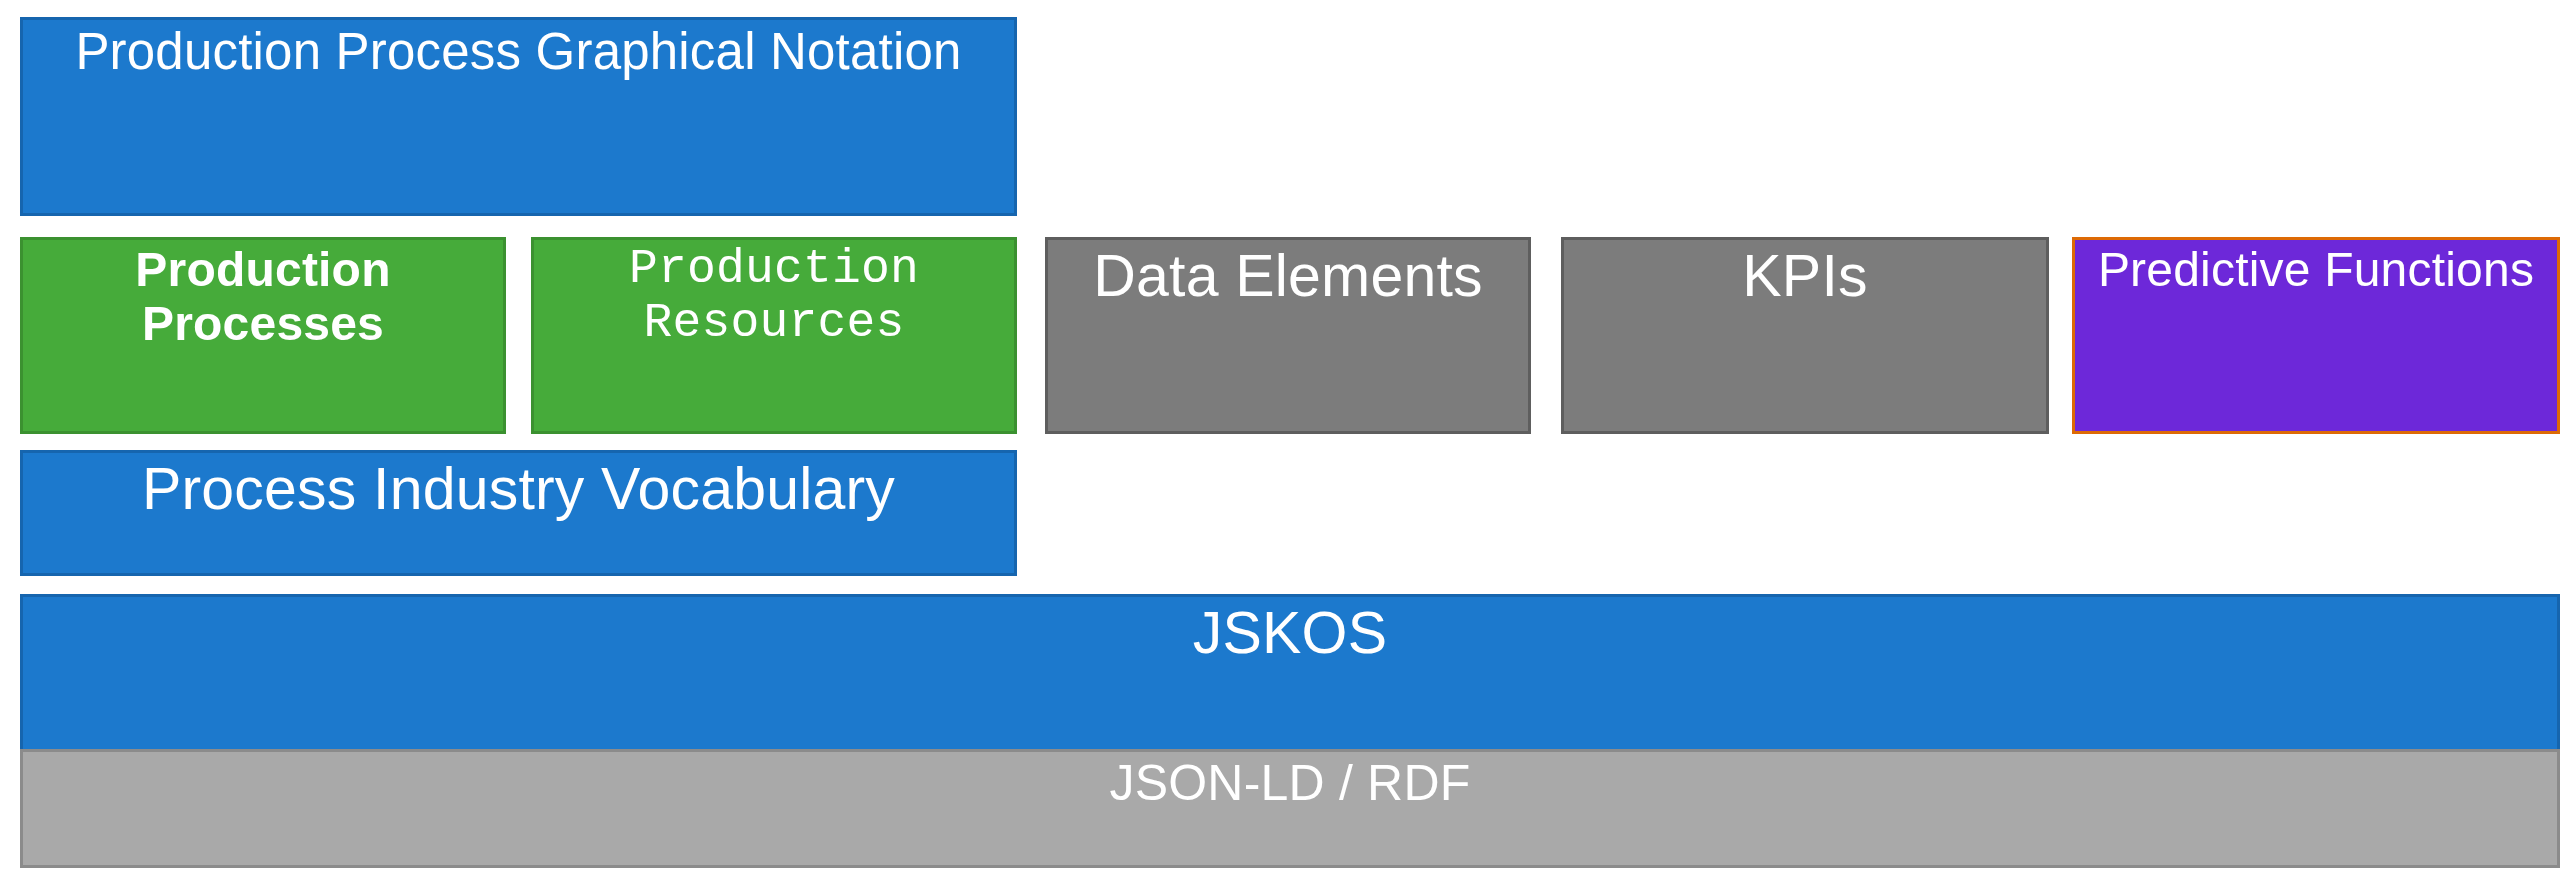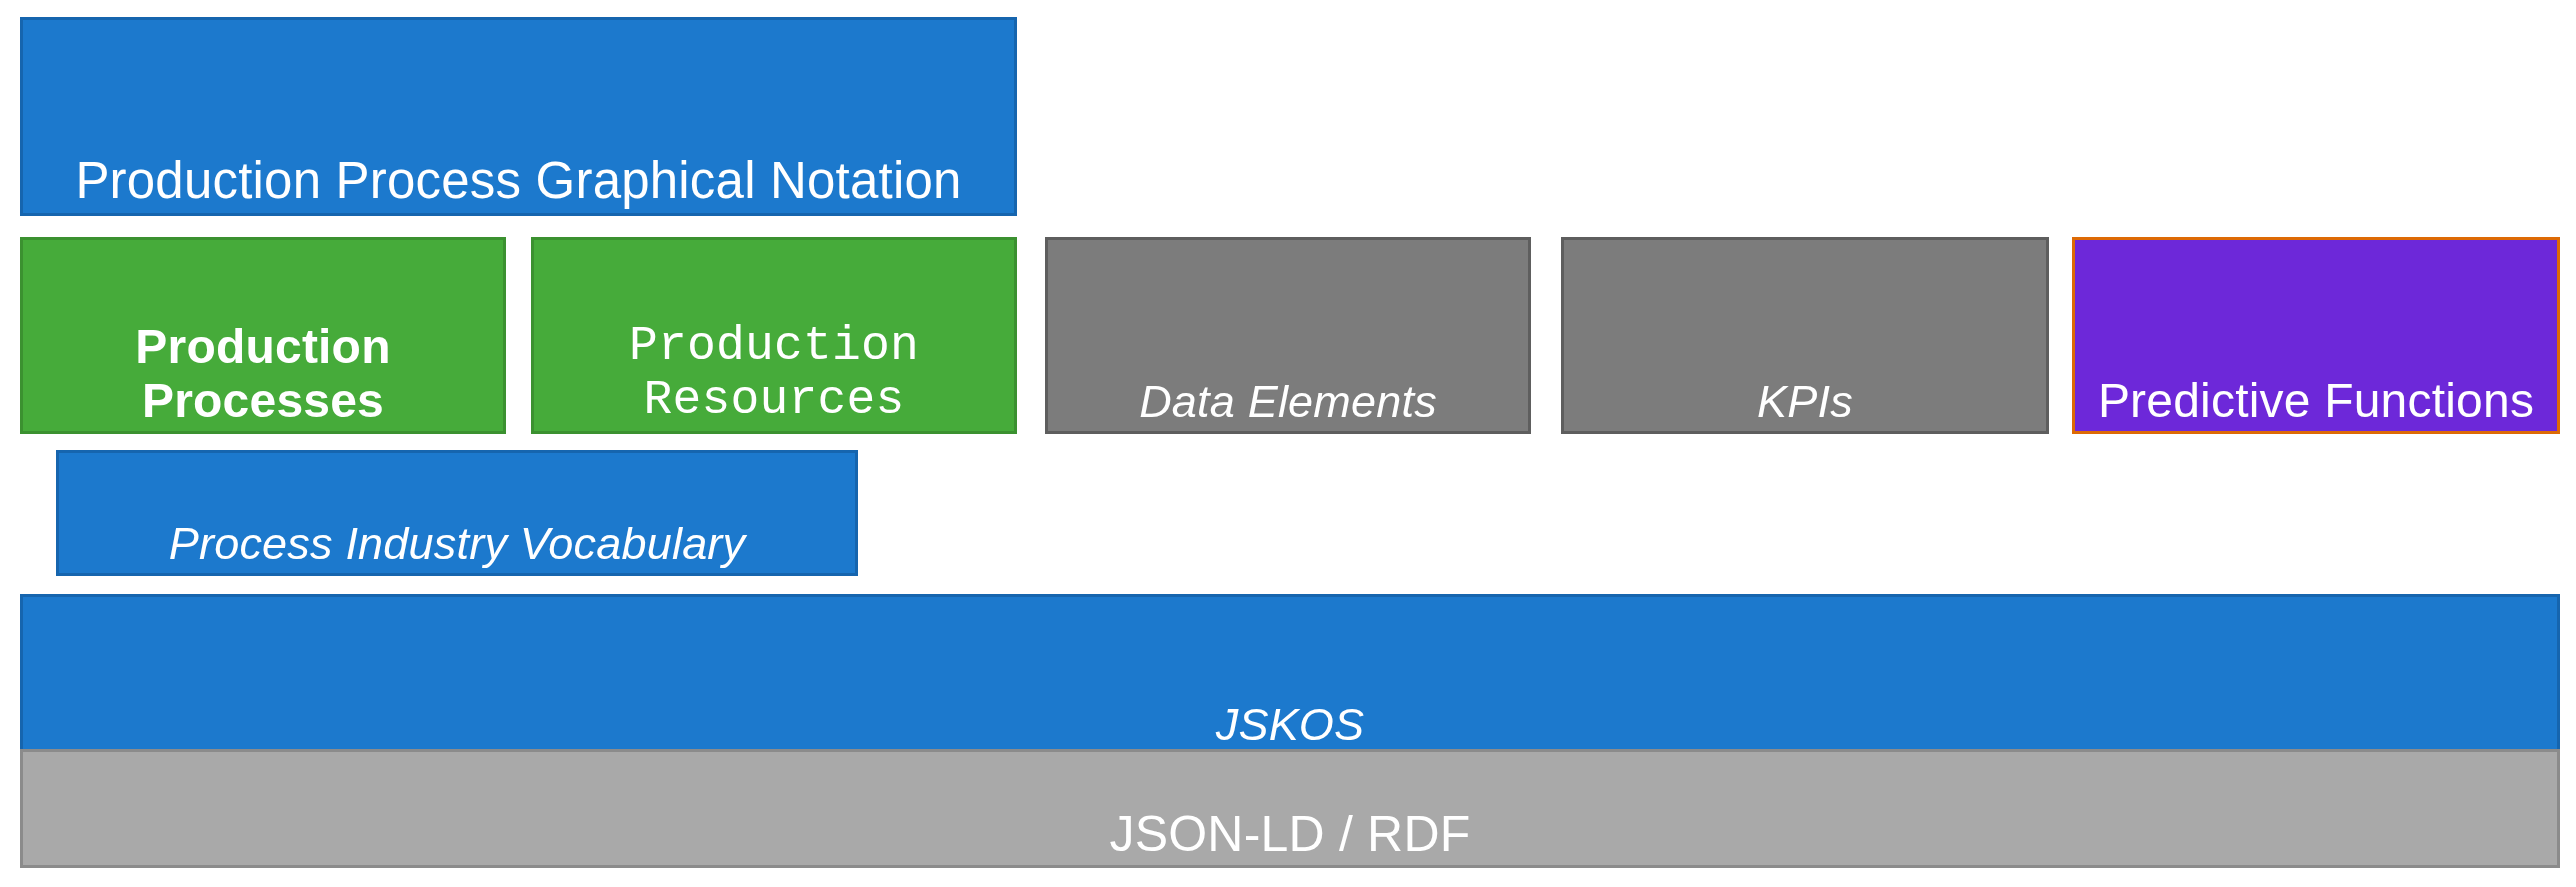--- a/index.html
+++ b/index.html
@@ -15,21 +15,21 @@
     position: relative;
     width: 2576px;
     height: 888px;
     background: #ffffff;
     overflow: hidden;
   }
   .block {
     position: absolute;
     box-sizing: border-box;
     display: flex;
-    align-items: flex-end;
+    align-items: flex-start;
     justify-content: center;
     text-align: center;
     color: #ffffff;
     font-weight: 400;
     line-height: 1.12;
     letter-spacing: 0.2px;
     padding: 3.3px 8.3px;
     -webkit-font-smoothing: antialiased;
   }
   .block .label {
@@ -66,28 +66,28 @@
   .row4 { top: 594px; height: 163px; }
   .row5 { top: 749px; height: 119px; }
 
   
   .col-ppgn      { left: 20px;   width: 997px; }
   .col-procproc  { left: 20px;   width: 486px; font-weight: bold;  }
   .col-procres   { left: 531px;  width: 486px; font-family: Liberation Mono, monospace;  }
   .col-dataelem  { left: 1045px; width: 486px;  }
   .col-kpis      { left: 1561px; width: 488px;  }
   .col-predict   { left: 2072px; width: 488px;  }
-  .col-vocab     { left: 20px;   width: 802px; margin-left: 36px; }
+  .col-vocab     { left: 20px;   width: 997px; }
   .col-dmop      { left: 1045px; width: 1515px; }
   .col-full      { left: 20px;   width: 2540px; }
 
   
   .fs-xl  { font-size: 51px; }
   .fs-lg  { font-size: 48px; }
-  .fs-md  { font-size: 45px; font-style: italic; }
+  .fs-md  { font-size: 59px; }
   .fs-sm  { font-size: 50px; }
 </style>
 </head>
 <body>
 
 <div id="diagram">
 
   <div class="block fill-blue row1 col-ppgn fs-xl">
     <span class="label">Production Process Graphical Notation</span>
   </div>

